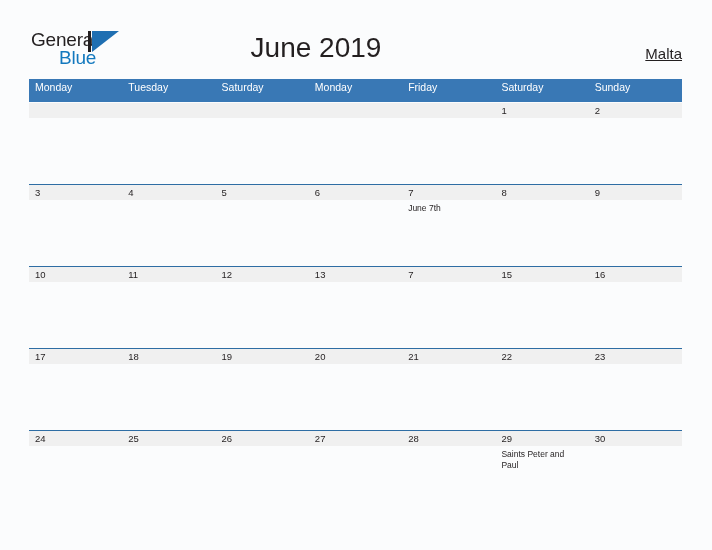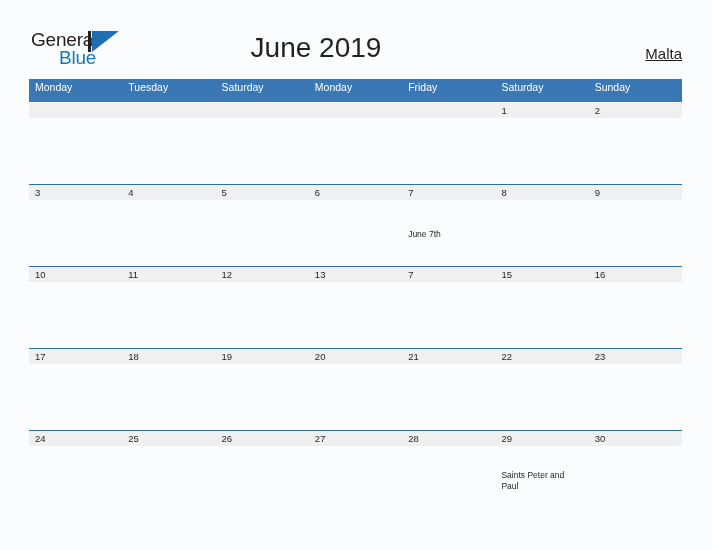--- a/index.html
+++ b/index.html
@@ -151,21 +151,20 @@
     padding-left: 6px;
     box-sizing: border-box;
     font-family: "Liberation Sans", sans-serif;
   }
 
   .event-strip {
     display: flex;
     width: 653px;
     height: 66px;
     background: transparent;
-    align-items: center;
   }
   .event-cell {
     flex: 1 1 0;
     padding: 3px 8px 0 6px;
     box-sizing: border-box;
   }
   .event-text {
     font-size: 8.5px;
     line-height: 11px;
     color: #231f20;

